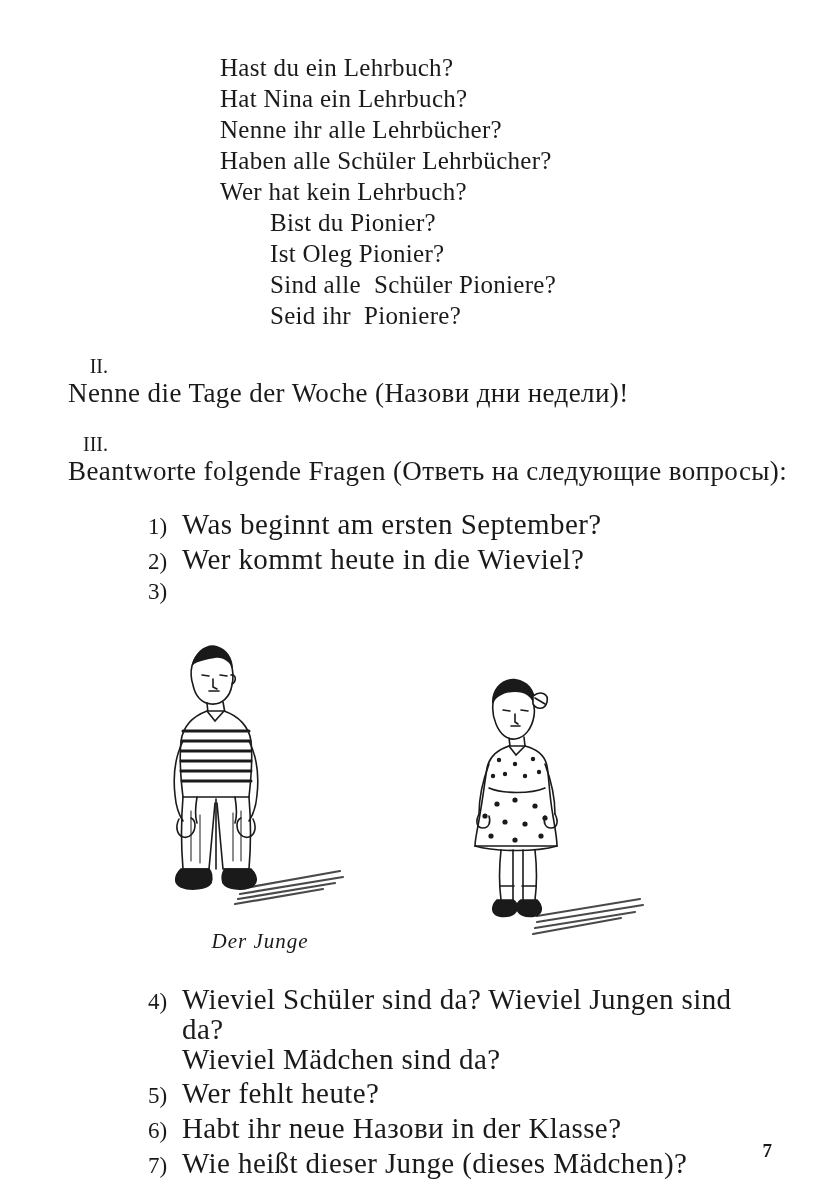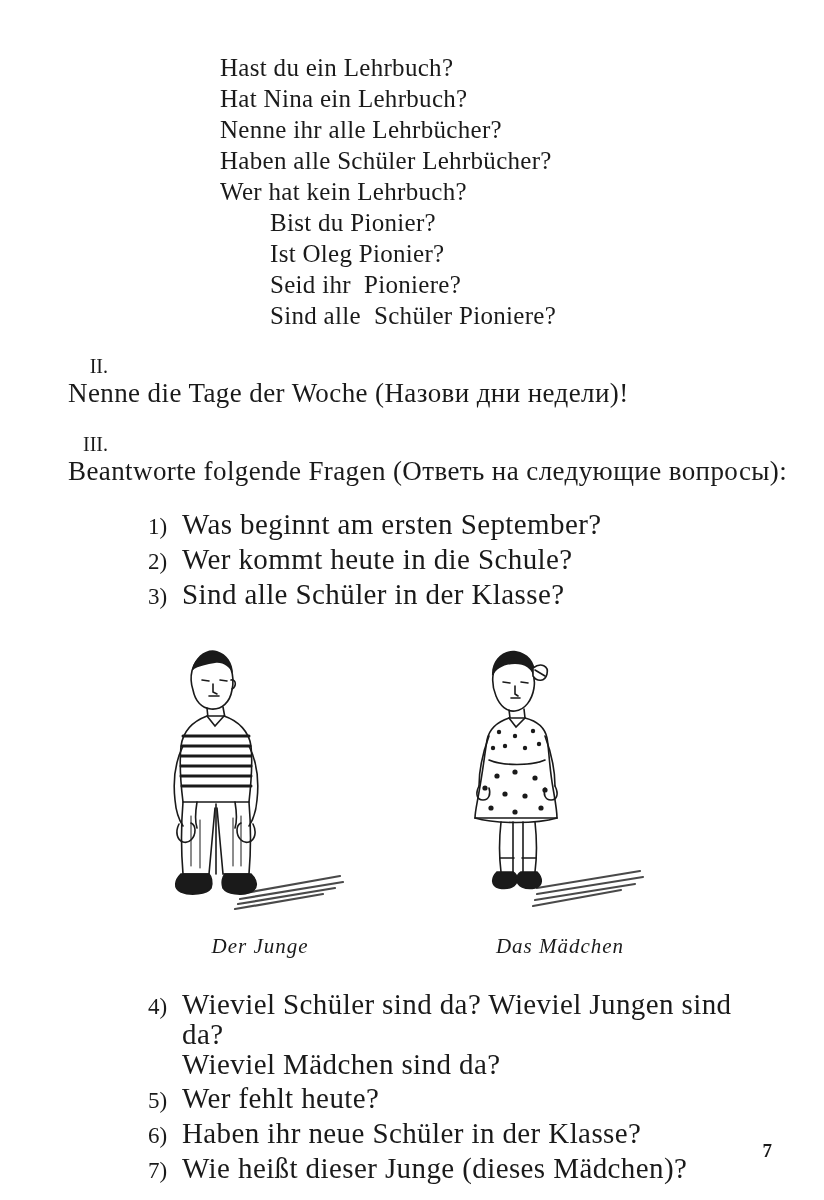--- a/index.html
+++ b/index.html
@@ -128,46 +128,45 @@
 <div class="page">
 
   <div class="block-questions">
     <div class="q-line">Hast du ein Lehrbuch?</div>
     <div class="q-line">Hat Nina ein Lehrbuch?</div>
     <div class="q-line">Nenne ihr alle Lehrbücher?</div>
     <div class="q-line">Haben alle Schüler Lehrbücher?</div>
     <div class="q-line">Wer hat kein Lehrbuch?</div>
     <div class="q-line q-indent">Bist du Pionier?</div>
     <div class="q-line q-indent">Ist Oleg Pionier?</div>
+    <div class="q-line q-indent">Sind alle  Schüler Pioniere?</div>
     <div class="q-line q-indent">Seid ihr  Pioniere?</div>
-    <div class="q-line q-indent">Sind alle  Schüler Pioniere?</div>
   </div>
 
   <div class="exercise">
     <div class="ex-num">II.</div>
     <div class="ex-text">Nenne die Tage der Woche (Назови дни недели)!</div>
   </div>
 
   <div class="exercise">
     <div class="ex-num">III.</div>
     <div class="ex-text">Beantworte folgende Fragen (Ответь на следующие вопросы):</div>
   </div>
 
   <div class="qlist">
     <div class="qitem">
       <div class="qitem-num">1)</div>
       <div class="qitem-text">Was beginnt am ersten September?</div>
     </div>
     <div class="qitem">
       <div class="qitem-num">2)</div>
-      <div class="qitem-text">Wer kommt heute in die Schule?</div>
+      <div class="qitem-text">Wer kommt heute in die Wieviel?</div>
     </div>
     <div class="qitem">
       <div class="qitem-num">3)</div>
-      <div class="qitem-text">Sind alle Schüler in der Klasse?</div>
     </div>
   </div>
 
   <div class="figures">
 
     <div class="figure">
       <svg width="230" height="290" viewBox="0 0 230 290">
         <g fill="none" stroke="#1a1a1a" stroke-width="1.6" stroke-linecap="round">
 
           <g stroke="#2a2a2a" stroke-width="2.2" opacity="0.85">
@@ -292,38 +291,37 @@
           <path d="M78 186 C78 204 78 220 78 236"></path>
           <path d="M90 186 C92 204 92 220 90 236"></path>
 
           <path d="M55 222 L69 222"></path>
           <path d="M77 222 L91 222"></path>
 
           <path d="M52 236 C46 242 46 250 54 252 C64 254 72 250 72 244 C72 240 70 237 68 236 Z" fill="#1a1a1a"></path>
           <path d="M76 236 C74 237 72 240 72 244 C72 250 80 254 90 252 C98 250 98 242 92 236 Z" fill="#1a1a1a"></path>
         </g>
       </svg>
-      <div class="fig-caption">Das Mädchen</div>
     </div>
 
   </div>
 
   <div class="qlist qlist-bottom">
     <div class="qitem">
       <div class="qitem-num">4)</div>
       <div class="qitem-text">Wieviel Schüler sind da? Wieviel Jungen sind da?
 Wieviel Mädchen sind da?</div>
     </div>
     <div class="qitem">
       <div class="qitem-num">5)</div>
       <div class="qitem-text">Wer fehlt heute?</div>
     </div>
     <div class="qitem">
       <div class="qitem-num">6)</div>
-      <div class="qitem-text">Haben ihr neue Schüler in der Klasse?</div>
+      <div class="qitem-text">Habt ihr neue Назови in der Klasse?</div>
     </div>
     <div class="qitem">
       <div class="qitem-num">7)</div>
       <div class="qitem-text">Wie heißt dieser Junge (dieses Mädchen)?</div>
     </div>
   </div>
 
   <div class="page-number">7</div>
 
 </div>

